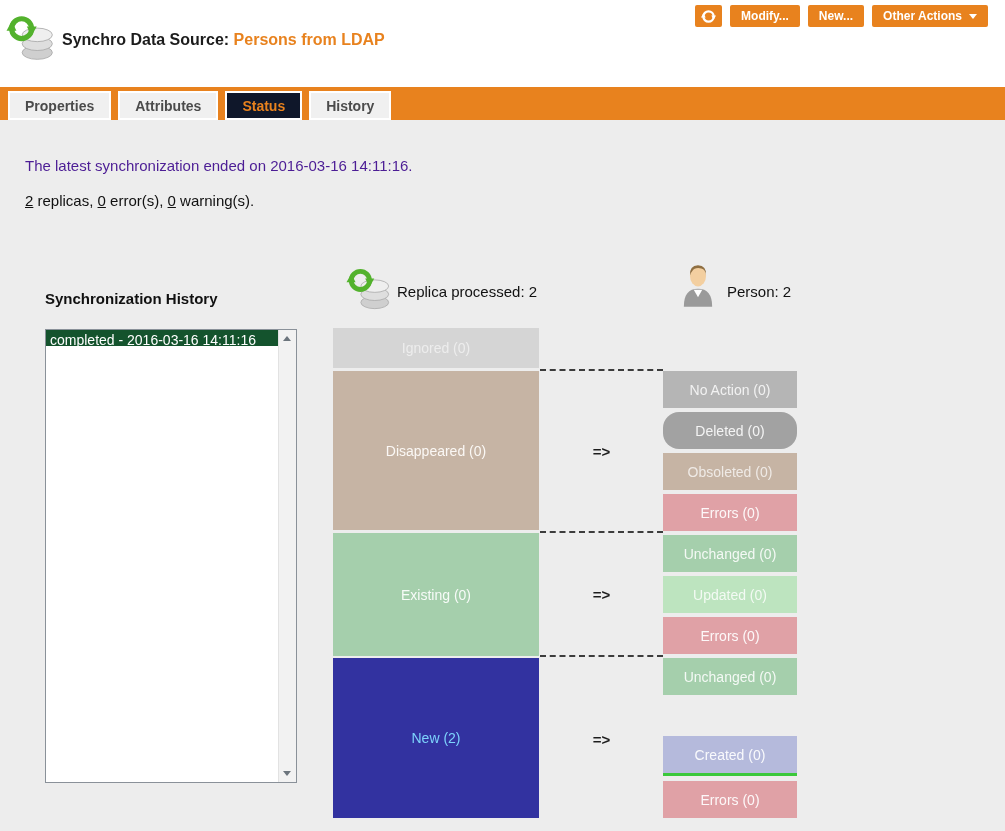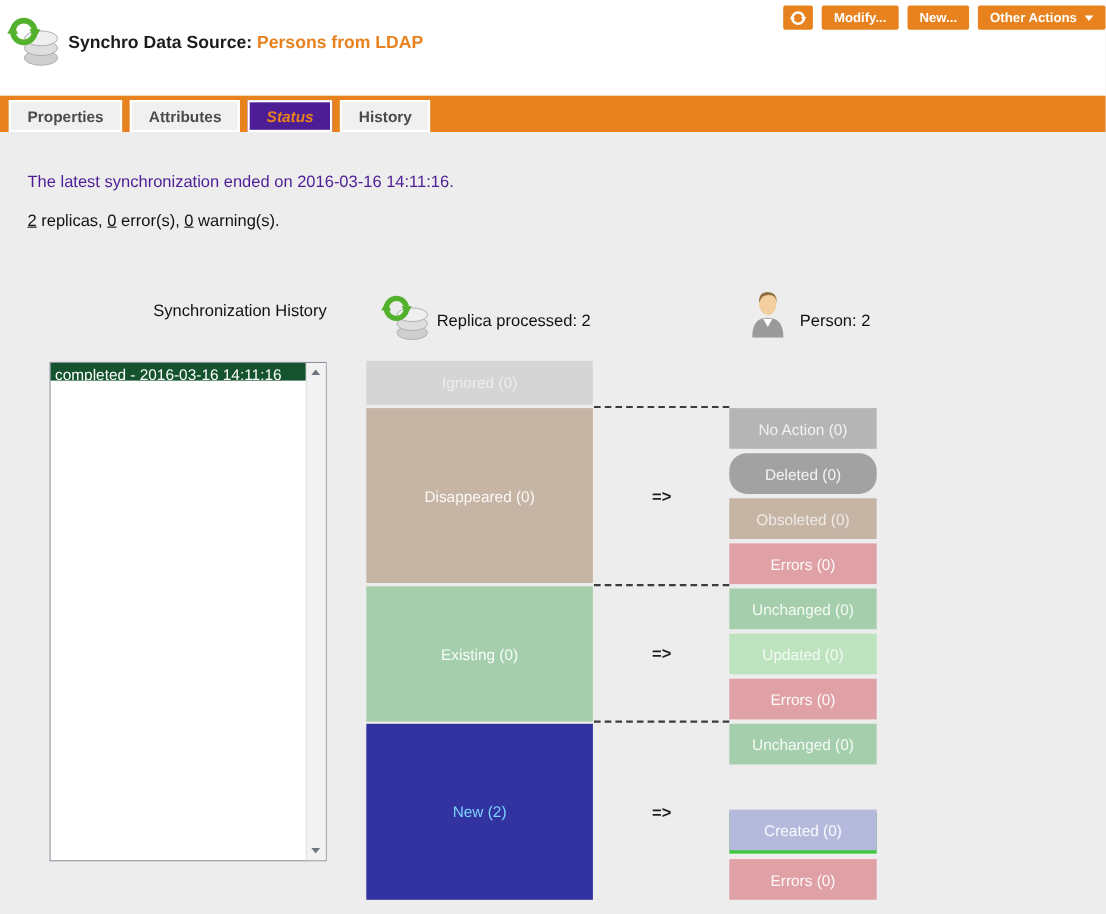--- a/index.html
+++ b/index.html
@@ -9,47 +9,47 @@
     -webkit-font-smoothing:antialiased;
   }
 
   
   .topbar{position:absolute;left:0;top:0;width:1005px;height:87px;background:#FFFFFF;}
   .obj-icon{position:absolute;left:6px;top:13px;width:50px;height:50px;}
   .page-title{position:absolute;left:62px;top:31px;font-size:16px;font-weight:bold;color:#1c1c1c;white-space:nowrap;}
   .obj-name{color:#E8821E;}
 
   
-  .toolbar{position:absolute;top:5px;right:0px;display:flex;gap:8px;align-items:center;}
+  .toolbar{position:absolute;top:5px;right:17px;display:flex;gap:8px;align-items:center;}
   .btn{
     background:#E8821E;color:#fff;font-weight:bold;font-size:12px;
     border:0;border-radius:2px;height:22px;display:inline-flex;align-items:center;
     padding:0 11px;cursor:pointer;font-family:"Liberation Sans",sans-serif;white-space:nowrap;
   }
   .btn-refresh{padding:0 6px;}
   .caret{display:inline-block;width:0;height:0;margin-left:7px;
     border-left:4px solid transparent;border-right:4px solid transparent;border-top:5px solid #fff;}
 
   
   .tabbar{position:absolute;left:0;top:87px;width:1005px;height:33px;background:#E8821E;}
   .tabs{position:absolute;left:8px;bottom:0;display:flex;gap:7px;}
   .tab{
     height:25px;padding:0 15px;background:#F0F0F0;border:2px solid #fff;
     display:flex;align-items:center;font-size:14px;font-weight:bold;color:#4B4B4B;cursor:pointer;white-space:nowrap;
   }
-  .tab.active{background:#4c1d95;color:#E8821E;font-style:italic;}
+  .tab.active{background:#0f172a;color:#E8821E;}
 
   
   .line1{position:absolute;left:25px;top:157px;font-size:15px;color:#4c1d95;}
   .line2{position:absolute;left:25px;top:192px;font-size:15px;color:#111;}
   .lnk{text-decoration:underline;color:#111;cursor:pointer;}
 
   
   .col-title{position:absolute;font-size:15px;color:#111;}
-  .hist-title{left:45px;top:274px;width:252px;text-align:right;}
+  .hist-title{left:45px;top:290px;width:252px;text-align:left;font-weight:bold;}
   .listbox{
     position:absolute;left:45px;top:329px;width:252px;height:454px;
     background:#fff;border:1px solid #8A9199;box-sizing:border-box;cursor:default;
   }
   .opt-selected{
     margin-right:17px;height:16px;line-height:20px;background:#14532d;color:#fff;
     font-size:14px;padding:0 0 0 4px;white-space:nowrap;overflow:hidden;cursor:pointer;
   }
   .vscroll{position:absolute;top:0;right:0;bottom:0;width:17px;background:#F2F2F2;border-left:1px solid #E2E2E2;}
   .sb-btn{position:absolute;left:0;width:16px;height:17px;display:flex;align-items:center;justify-content:center;cursor:pointer;}

